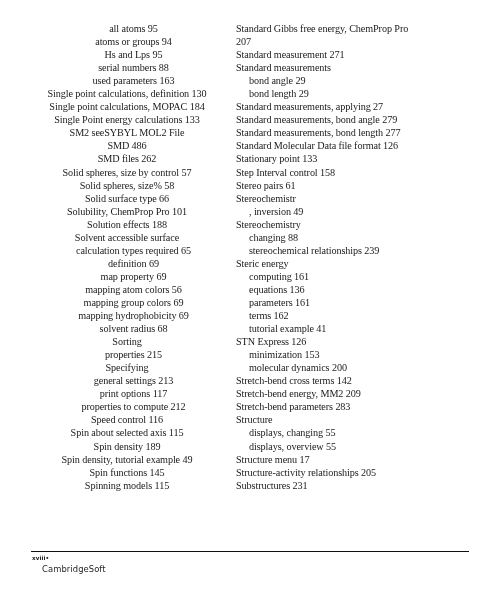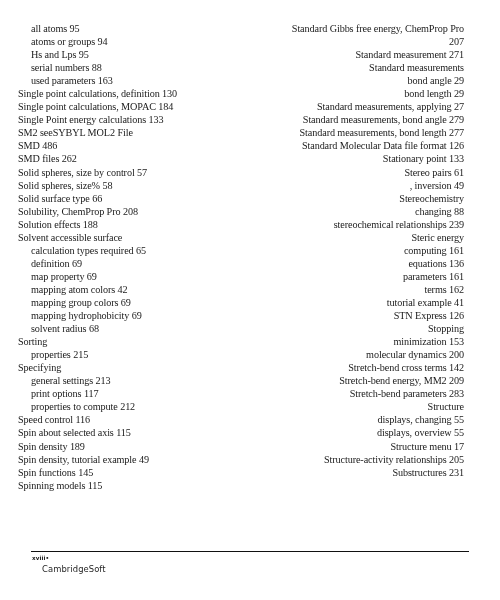--- a/index.html
+++ b/index.html
@@ -38,26 +38,26 @@
   }
 
   .column {
     display: flex;
     flex-direction: column;
   }
 
   .column-left {
     width: 218px;
     margin-left: 18px;
+    align-items: center;
   }
 
   .column-right {
     width: 228px;
     margin-left: 0px;
-    align-items: flex-end;
   }
 
   .entry {
     font-size: 10.2px;
     line-height: 13.05px;
     white-space: nowrap;
     letter-spacing: -0.01em;
   }
 
   .entry.level-0 {
@@ -121,27 +121,27 @@
         <div class="entry level-1">used parameters 163</div>
         <div class="entry level-0">Single point calculations, definition 130</div>
         <div class="entry level-0">Single point calculations, MOPAC 184</div>
         <div class="entry level-0">Single Point energy calculations 133</div>
         <div class="entry level-0">SM2 seeSYBYL MOL2 File</div>
         <div class="entry level-0">SMD 486</div>
         <div class="entry level-0">SMD files 262</div>
         <div class="entry level-0">Solid spheres, size by control 57</div>
         <div class="entry level-0">Solid spheres, size% 58</div>
         <div class="entry level-0">Solid surface type 66</div>
-        <div class="entry level-0">Solubility, ChemProp Pro 208</div>
+        <div class="entry level-0">Solubility, ChemProp Pro 101</div>
         <div class="entry level-0">Solution effects 188</div>
         <div class="entry level-0">Solvent accessible surface</div>
         <div class="entry level-1">calculation types required 65</div>
         <div class="entry level-1">definition 69</div>
         <div class="entry level-1">map property 69</div>
-        <div class="entry level-1">mapping atom colors 42</div>
+        <div class="entry level-1">mapping atom colors 56</div>
         <div class="entry level-1">mapping group colors 69</div>
         <div class="entry level-1">mapping hydrophobicity 69</div>
         <div class="entry level-1">solvent radius 68</div>
         <div class="entry level-0">Sorting</div>
         <div class="entry level-1">properties 215</div>
         <div class="entry level-0">Specifying</div>
         <div class="entry level-1">general settings 213</div>
         <div class="entry level-1">print options 117</div>
         <div class="entry level-1">properties to compute 212</div>
         <div class="entry level-0">Speed control 116</div>
@@ -157,33 +157,34 @@
         <div class="entry level-0">207</div>
         <div class="entry level-0">Standard measurement 271</div>
         <div class="entry level-0">Standard measurements</div>
         <div class="entry level-1">bond angle 29</div>
         <div class="entry level-1">bond length 29</div>
         <div class="entry level-0">Standard measurements, applying 27</div>
         <div class="entry level-0">Standard measurements, bond angle 279</div>
         <div class="entry level-0">Standard measurements, bond length 277</div>
         <div class="entry level-0">Standard Molecular Data file format 126</div>
         <div class="entry level-0">Stationary point 133</div>
+        <div class="entry level-0">Step Interval control 158</div>
         <div class="entry level-0">Stereo pairs 61</div>
+        <div class="entry level-0">Stereochemistr</div>
         <div class="entry level-1">, inversion 49</div>
         <div class="entry level-0">Stereochemistry</div>
         <div class="entry level-1">changing 88</div>
         <div class="entry level-1">stereochemical relationships 239</div>
         <div class="entry level-0">Steric energy</div>
         <div class="entry level-1">computing 161</div>
         <div class="entry level-1">equations 136</div>
         <div class="entry level-1">parameters 161</div>
         <div class="entry level-1">terms 162</div>
         <div class="entry level-1">tutorial example 41</div>
         <div class="entry level-0">STN Express 126</div>
-        <div class="entry level-0">Stopping</div>
         <div class="entry level-1">minimization 153</div>
         <div class="entry level-1">molecular dynamics 200</div>
         <div class="entry level-0">Stretch-bend cross terms 142</div>
         <div class="entry level-0">Stretch-bend energy, MM2 209</div>
         <div class="entry level-0">Stretch-bend parameters 283</div>
         <div class="entry level-0">Structure</div>
         <div class="entry level-1">displays, changing 55</div>
         <div class="entry level-1">displays, overview 55</div>
         <div class="entry level-0">Structure menu 17</div>
         <div class="entry level-0">Structure-activity relationships 205</div>

